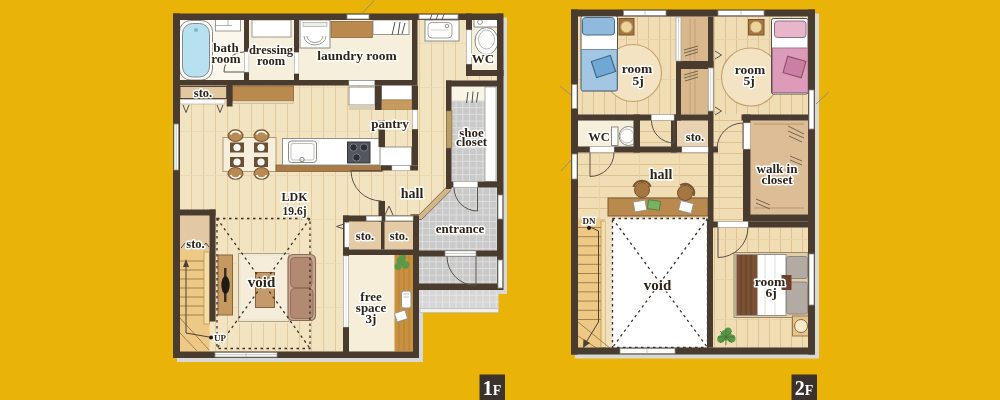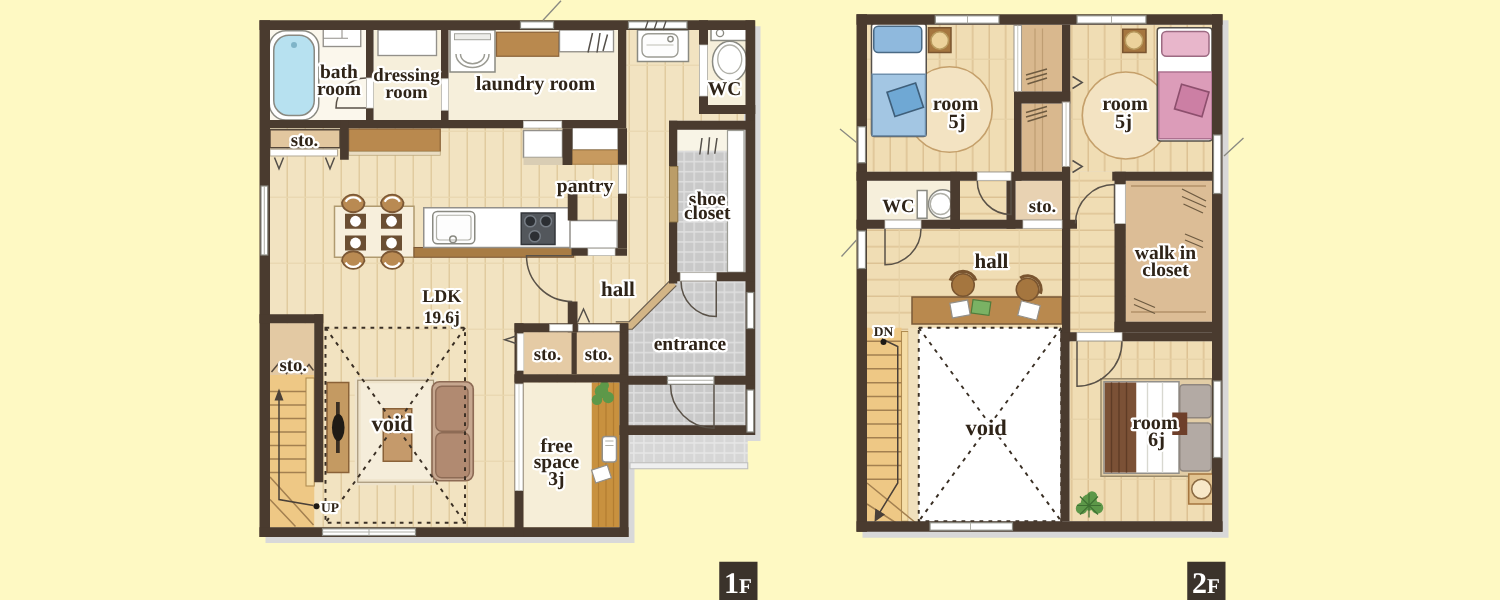--- a/index.html
+++ b/index.html
@@ -1,16 +1,16 @@
 <!DOCTYPE html>
 <html><head>
 <meta charset="utf-8">
 <style>
 html,body{margin:0;padding:0;background:#ffffff;}
-#wrap{position:relative;width:1000px;height:400px;overflow:hidden;background:#fef9c3;}
+#wrap{position:relative;width:1000px;height:400px;overflow:hidden;background:#eab308;}
 text{font-family:"Liberation Serif",serif;font-weight:bold;fill:#2f2418;}
 .t{paint-order:stroke;stroke:#ffffff;stroke-width:3px;stroke-linejoin:round;}
 </style>
 </head>
 <body>
 <div id="wrap">
 <svg width="1000" height="400" viewBox="0 0 1000 400">
 <defs>
 <pattern id="wood" width="12" height="44" patternUnits="userSpaceOnUse">
  <rect width="12" height="44" fill="#f2e3c1"></rect>

